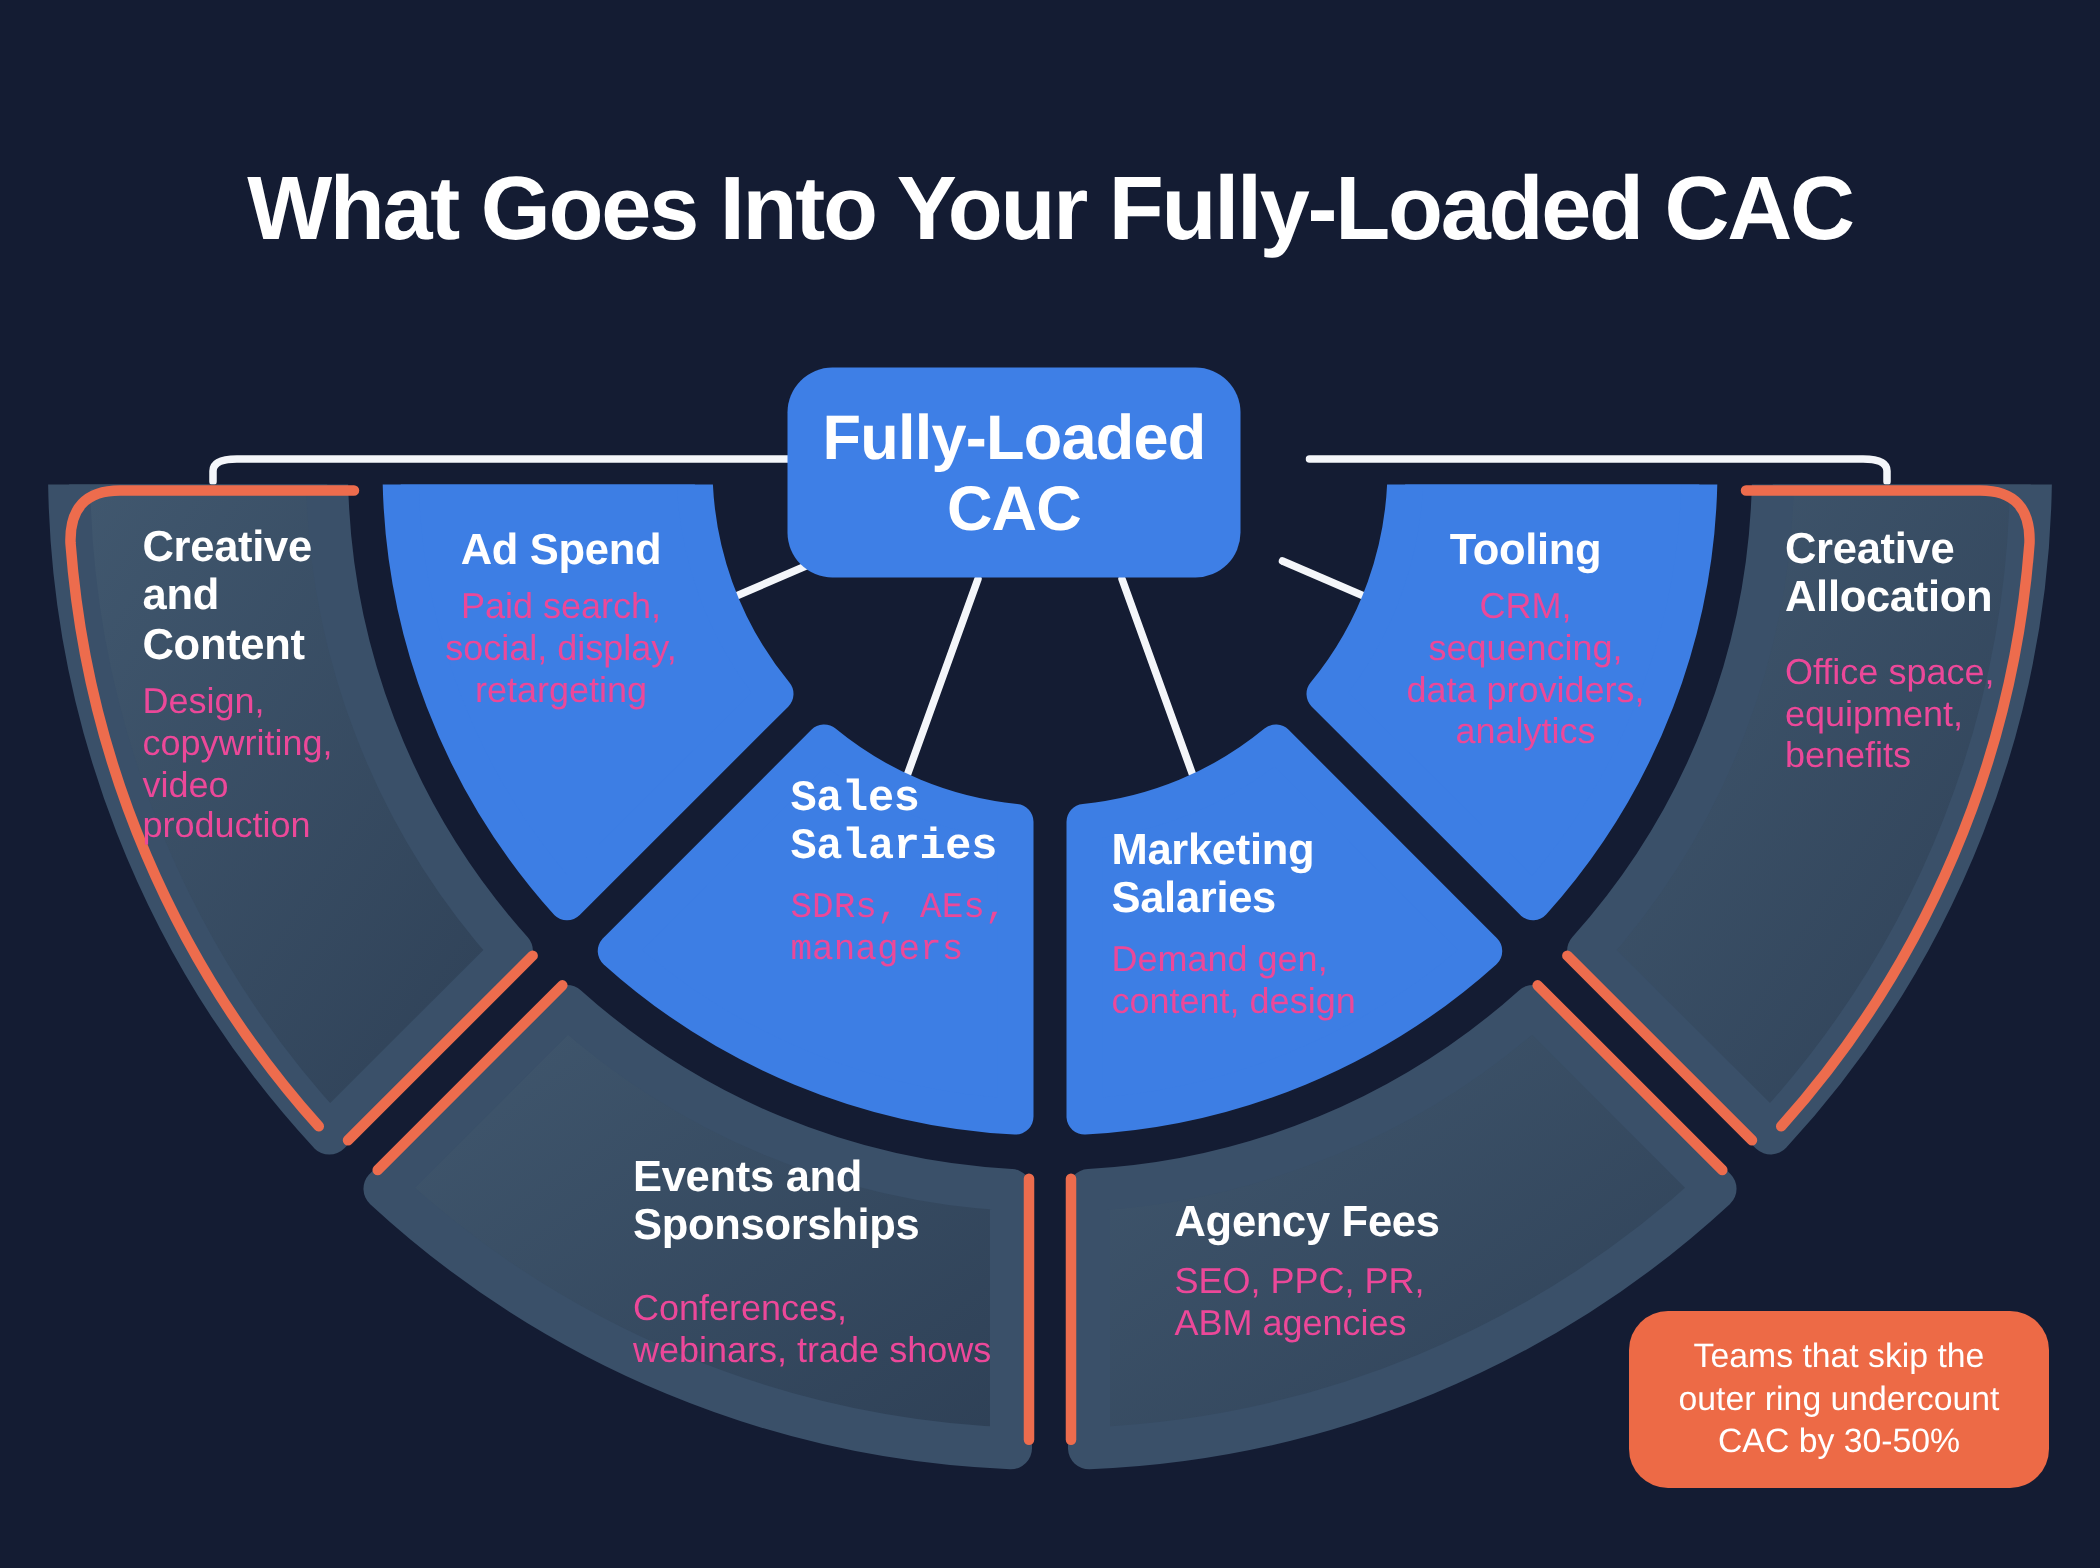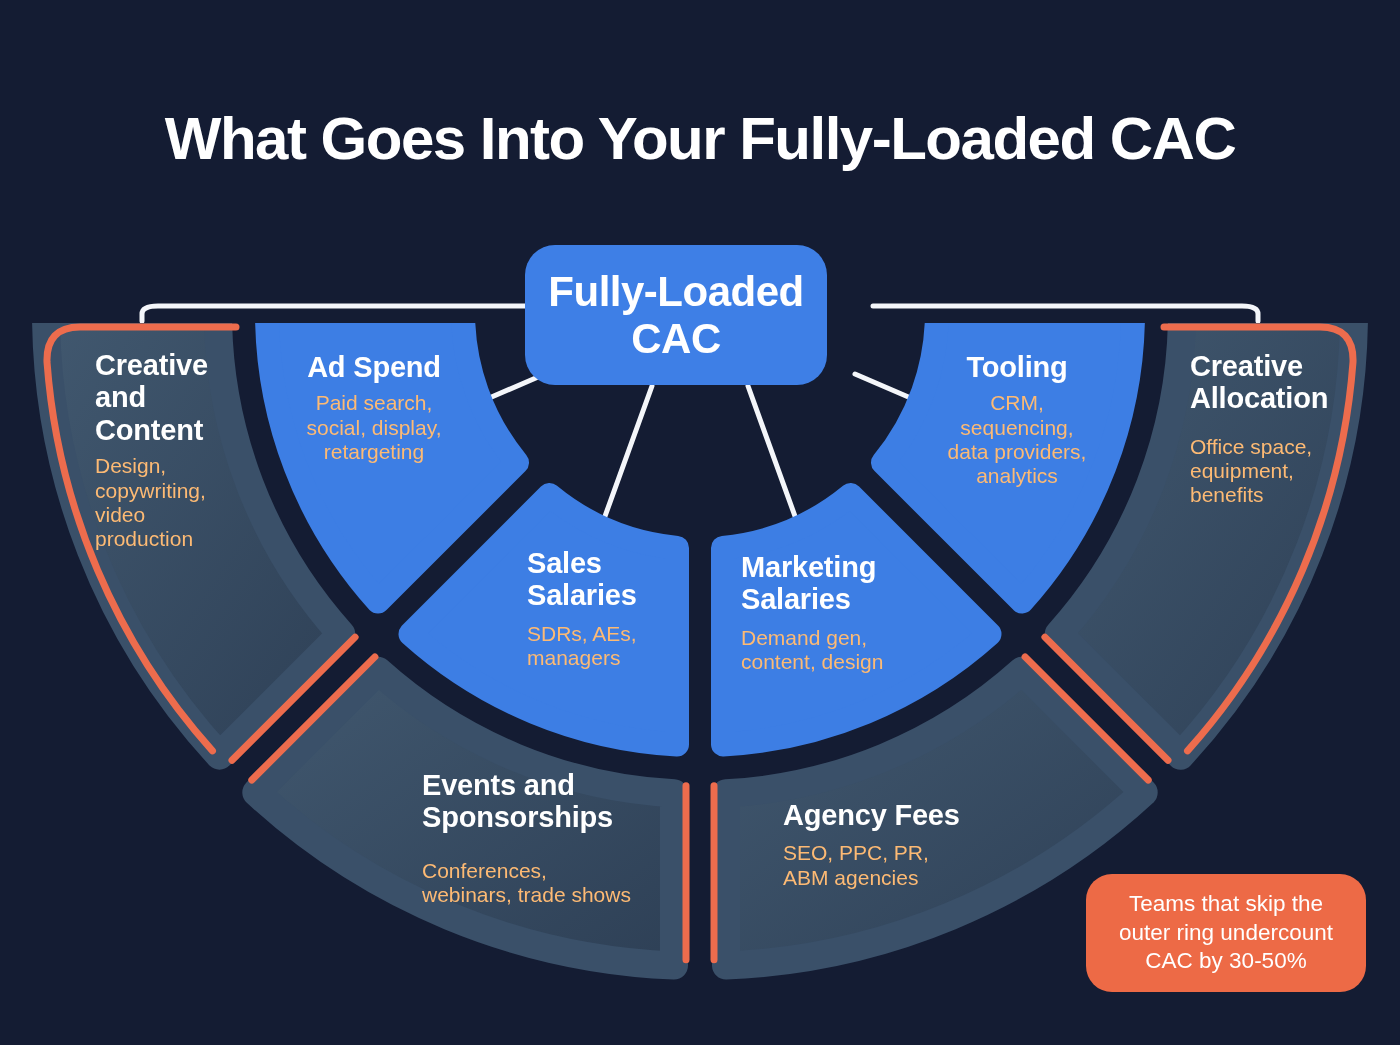--- a/index.html
+++ b/index.html
@@ -8,21 +8,21 @@
   #fan{position:absolute;left:0;top:0;z-index:1;}
   .page-title{position:absolute;top:104px;left:0;width:1400px;text-align:center;
        font-size:60px;font-weight:bold;color:#ffffff;letter-spacing:-1.5px;z-index:3;}
   .center-box{position:absolute;left:525px;top:245px;width:302px;height:140px;
        background:#3E7FE6;border-radius:30px;display:flex;align-items:center;justify-content:center;
        text-align:center;color:#fff;font-weight:bold;font-size:42px;line-height:1.12;
        white-space:pre-line;letter-spacing:-0.5px;z-index:4;}
   .seg-text{position:absolute;z-index:3;}
   .seg-title{font-weight:bold;font-size:29px;line-height:1.12;color:#ffffff;
        white-space:pre-line;letter-spacing:-0.2px;}
-  .seg-detail{font-size:21px;line-height:1.15;color:#fdba74;white-space:pre-line;margin-top:8px;}
+  .seg-detail{font-size:24px;line-height:1.15;color:#ec4899;white-space:pre-line;margin-top:8px;}
   .centered{text-align:center;}
   .callout{position:absolute;left:1086px;top:874px;width:280px;height:118px;
        background:#ED6A46;border-radius:26px;display:flex;align-items:center;justify-content:center;
        text-align:center;color:#fff;font-weight:normal;font-size:22.5px;line-height:1.26;
        white-space:pre-line;z-index:4;}
 </style>
 </head>
 <body>
 
 <svg id="fan" width="1400" height="1045" viewBox="0 0 1400 1045">
@@ -71,21 +71,21 @@
   <span>Fully-Loaded
 CAC</span>
 </div>
 
 <div class="seg-text centered" style="left:254px;top:351px;width:240px;">
   <div class="seg-title">Ad Spend</div>
   <div class="seg-detail">Paid search,
 social, display,
 retargeting</div>
 </div>
-<div class="seg-text" style="left:527px;top:547px;">
+<div class="seg-text" style="left:527px;top:517px;font-family:Liberation Mono, monospace;">
   <div class="seg-title">Sales
 Salaries</div>
   <div class="seg-detail" style="margin-top:10px;">SDRs, AEs,
 managers</div>
 </div>
 <div class="seg-text" style="left:741px;top:551px;">
   <div class="seg-title">Marketing
 Salaries</div>
   <div class="seg-detail" style="margin-top:10px;">Demand gen,
 content, design</div>

